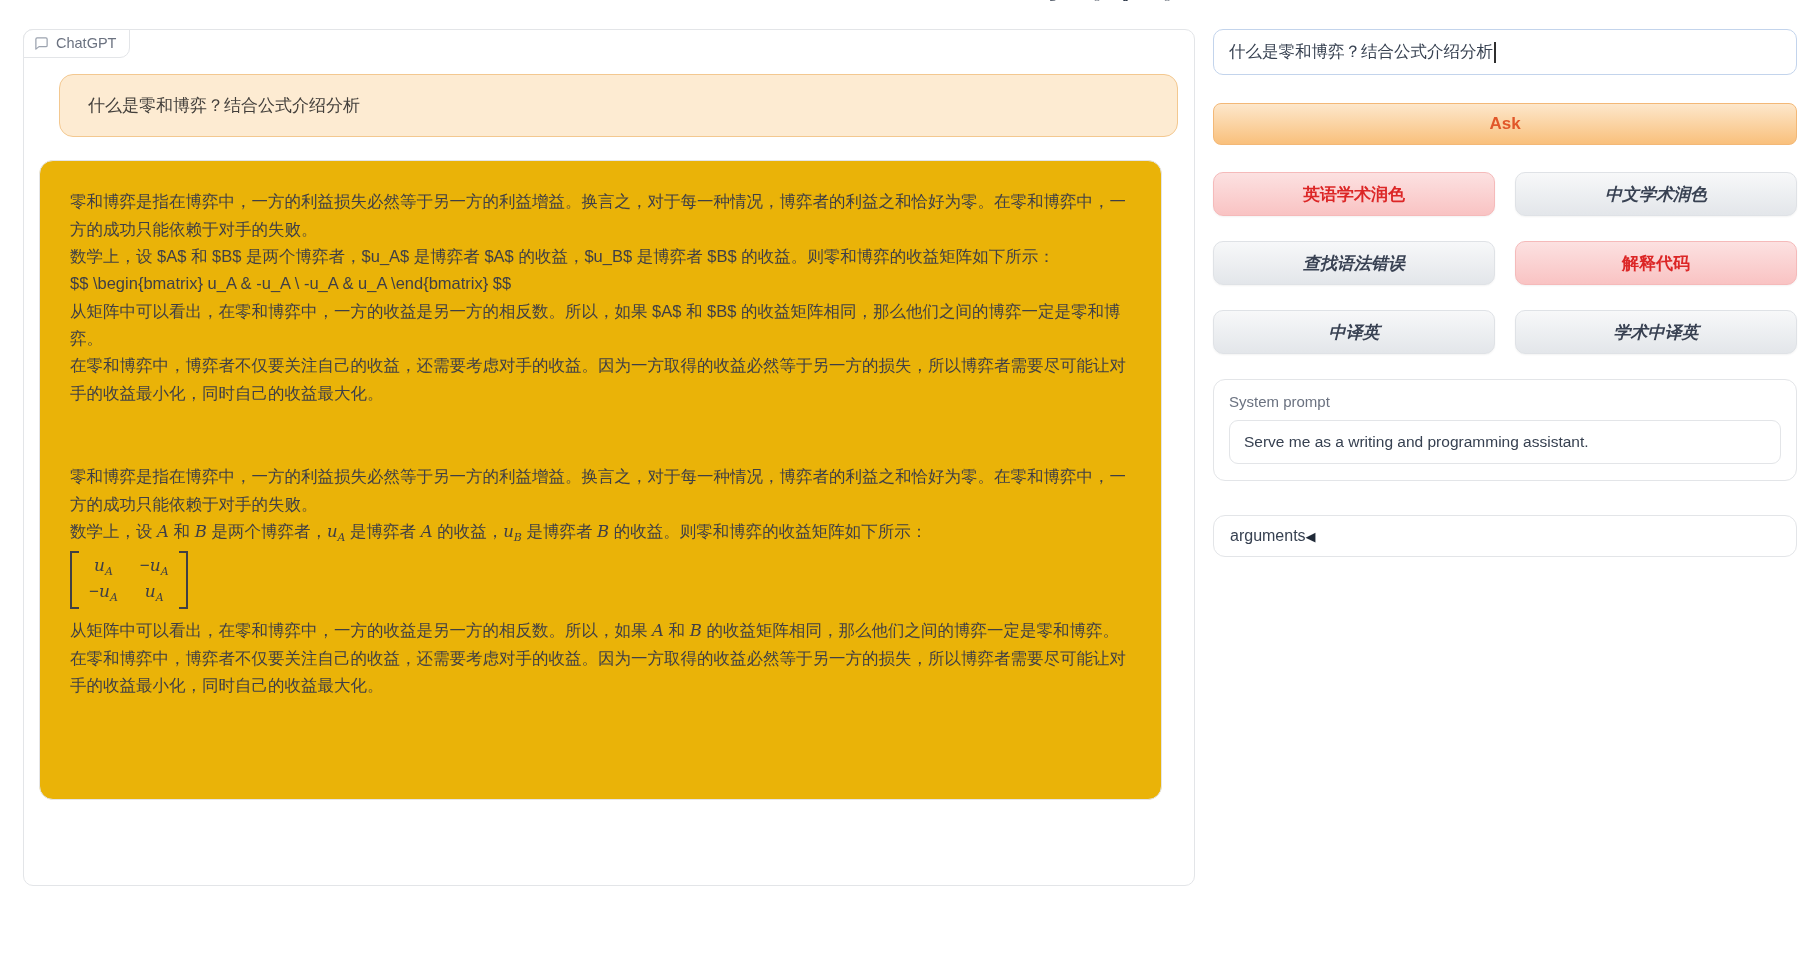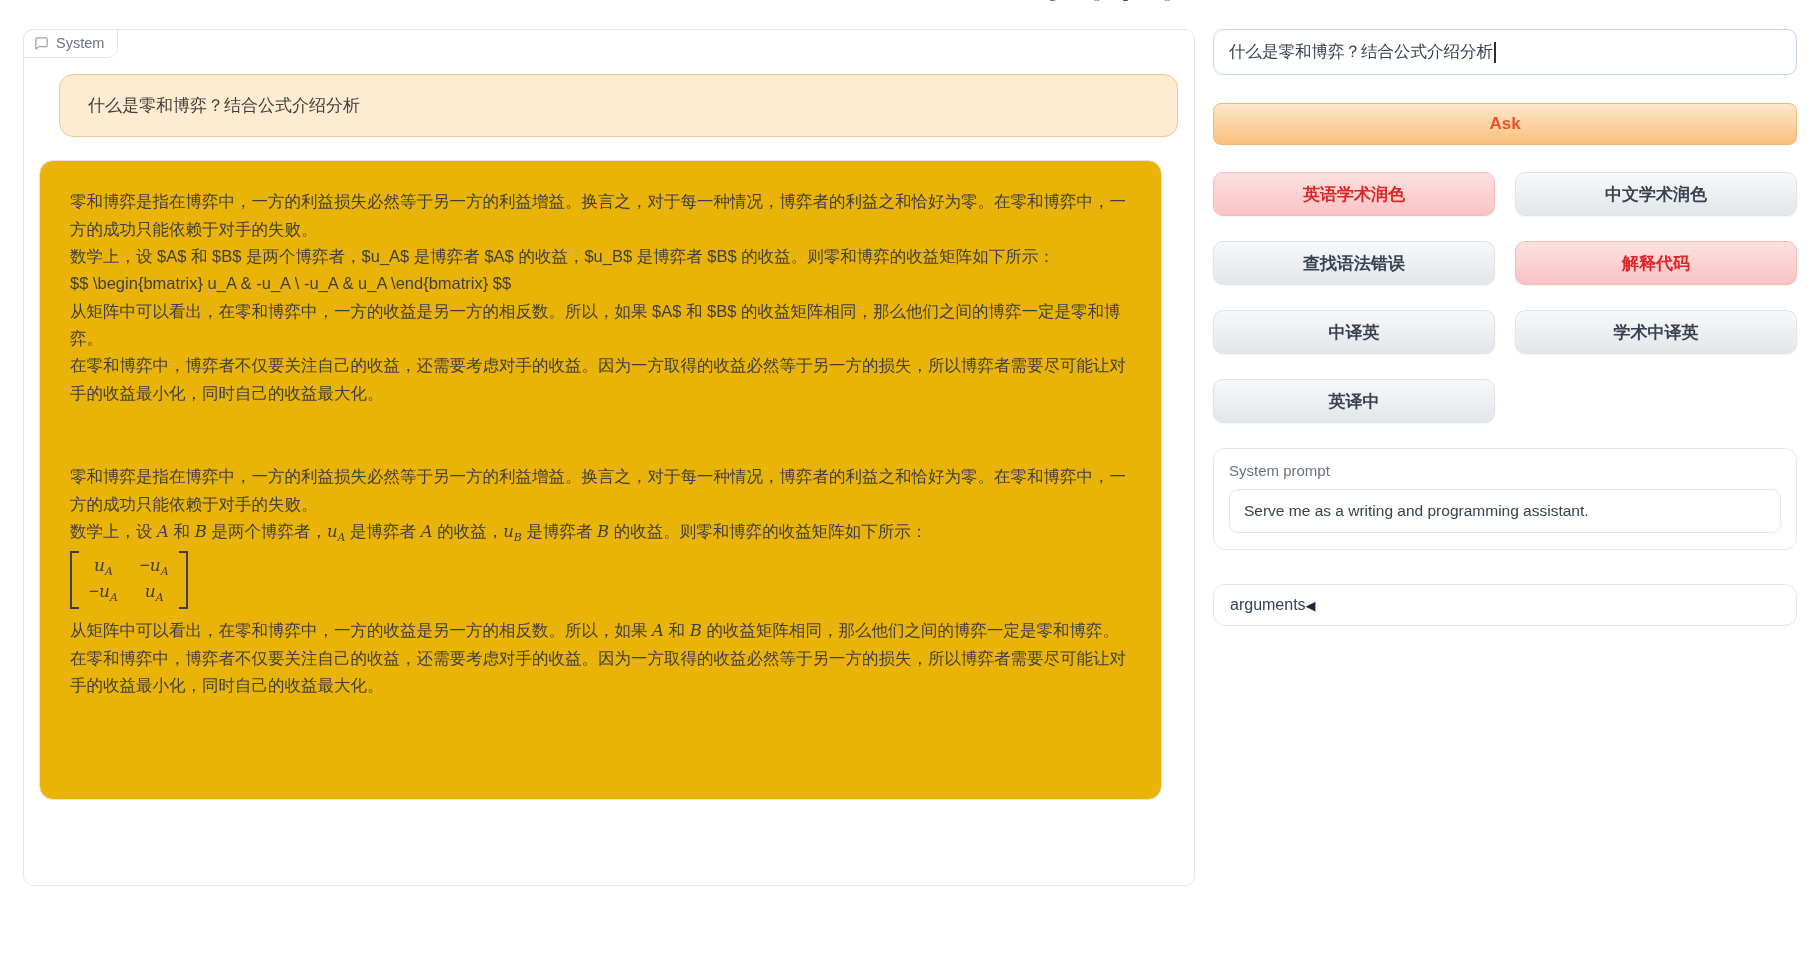--- a/index.html
+++ b/index.html
@@ -83,21 +83,21 @@
   .btn-grid {
     margin-top: 27px; display: grid; grid-template-columns: 1fr 1fr; gap: 25px 20px;
   }
   .fn-btn {
     height: 44px; border-radius: 10px; font-size: 17px; font-weight: 700;
     display: flex; align-items: center; justify-content: center; cursor: pointer;
     box-shadow: 0 1px 2px rgba(0,0,0,0.05); font-family: inherit;
   }
   .fn-btn.gray {
     background: linear-gradient(180deg, #f7f8f9 0%, #e3e6ea 100%);
-    border: 1px solid #dfe2e6; color: #384152;
+    border: 1px solid #dfe2e6; color: #384152; font-style: italic;
   }
   .fn-btn.pink {
     background: linear-gradient(180deg, #fce1e1 0%, #f9c3c3 100%);
     border: 1px solid #f5baba; color: #dc2626;
   }
   .id-line { margin-top: 29px; font-size: 15.5px; color: #374151; }
   .group-box {
     margin-top: 25px; border: 1px solid #e3e5e8; border-radius: 12px;
     padding: 13px 15px 16px 15px; background: #fff;
   }
@@ -123,21 +123,21 @@
 
 <div class="main">
 
   <div class="chat-panel">
     <div class="chat-label">
       <span style="display:inline-flex;">
         <svg width="15" height="15" viewBox="0 0 24 24" fill="none" stroke="#9ca3af" stroke-width="2" stroke-linejoin="round" stroke-linecap="round">
           <path d="M21 15a2 2 0 0 1-2 2H8l-5 4V5a2 2 0 0 1 2-2h14a2 2 0 0 1 2 2z"></path>
         </svg>
       </span>
-      <span>System</span>
+      <span>ChatGPT</span>
     </div>
 
     <div class="bubble-user">
       <span>什么是零和博弈？结合公式介绍分析</span>
     </div>
 
     <div class="bubble-bot">
 
       <div>
         <p>零和博弈是指在博弈中，一方的利益损失必然等于另一方的利益增益。换言之，对于每一种情况，博弈者的利益之和恰好为零。在零和博弈中，一方的成功只能依赖于对手的失败。</p>
@@ -177,21 +177,20 @@
 
     <button class="ask-btn">Ask</button>
 
     <div class="btn-grid">
       <button class="fn-btn pink">英语学术润色</button>
       <button class="fn-btn gray">中文学术润色</button>
       <button class="fn-btn gray">查找语法错误</button>
       <button class="fn-btn pink">解释代码</button>
       <button class="fn-btn gray">中译英</button>
       <button class="fn-btn gray">学术中译英</button>
-      <button class="fn-btn gray">英译中</button>
     </div>
 
 
     <div class="group-box">
       <div class="group-label">System prompt</div>
       <input class="group-input" type="text" value="Serve me as a writing and programming assistant." style="">
     </div>
 
     <div class="accordion">
       <span>arguments</span>

